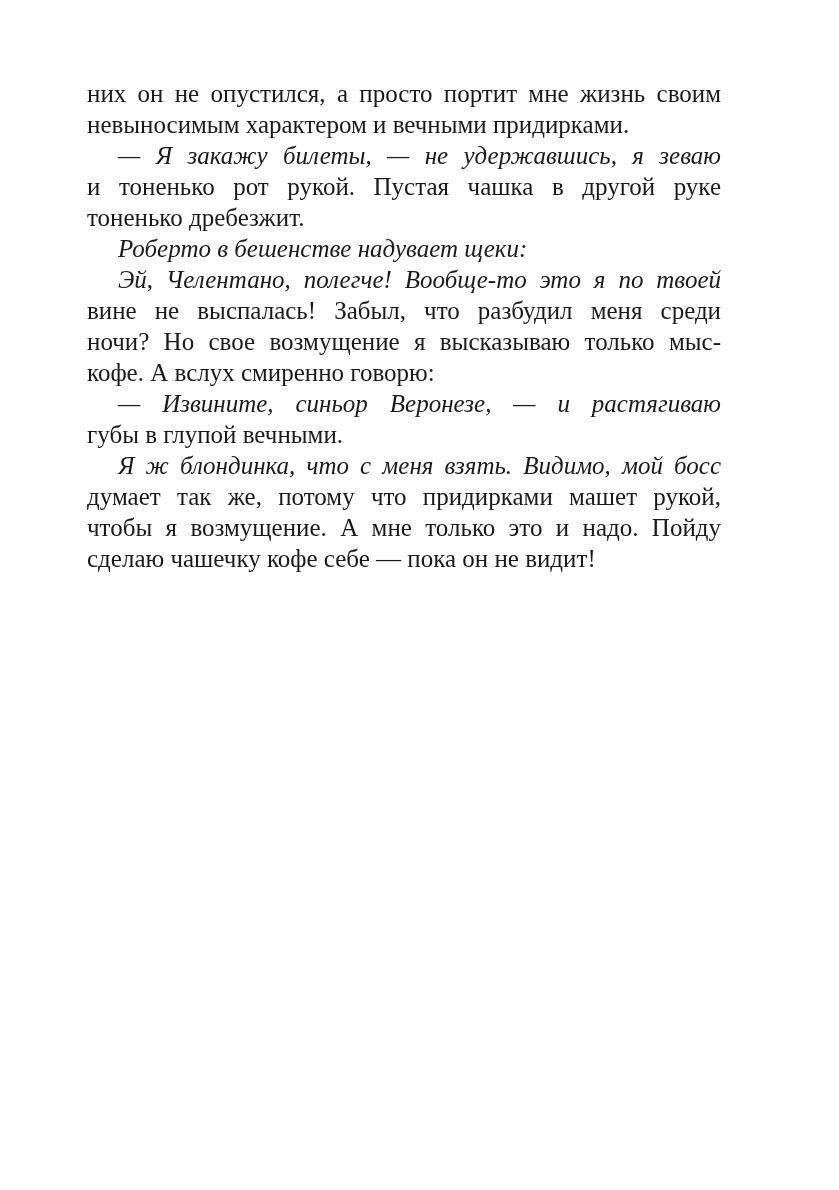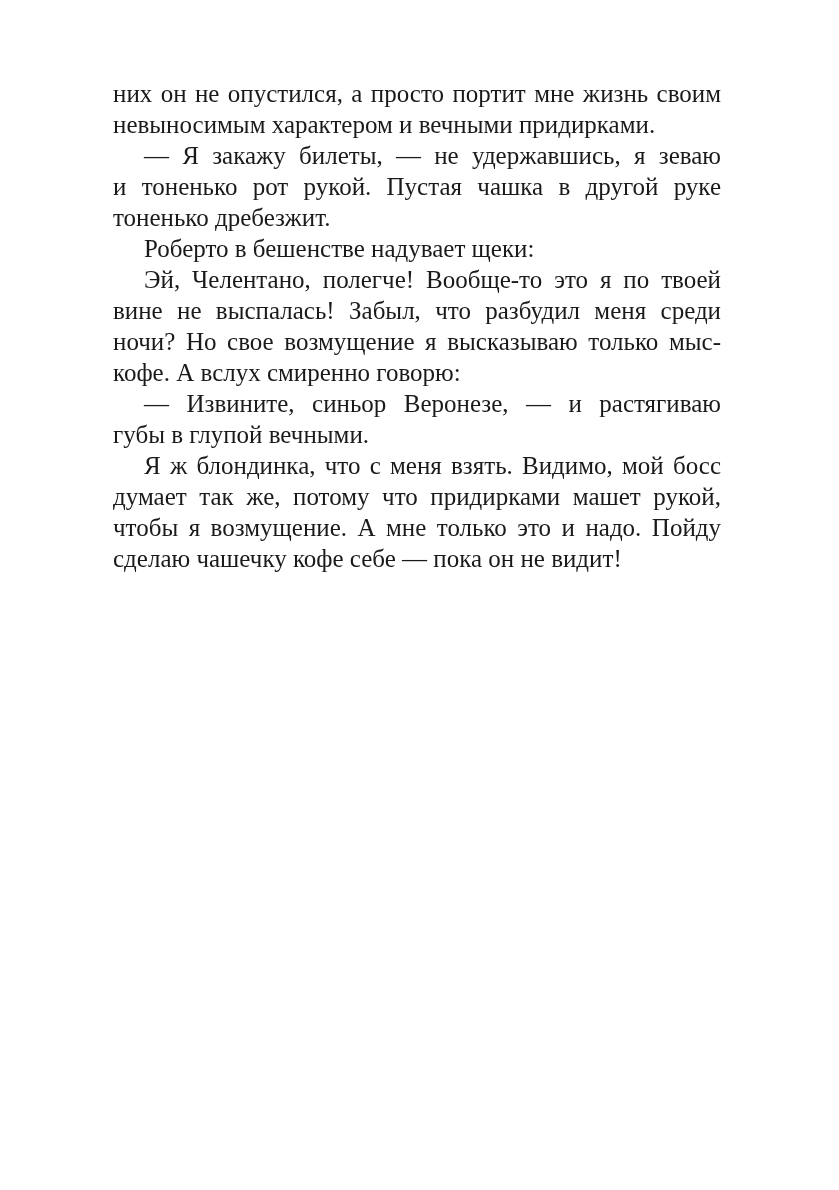--- a/index.html
+++ b/index.html
@@ -23,27 +23,27 @@
       line-height: 31px;
       color: #1a1a1a;
     }
     .line {
       display: block;
       height: 31px;
       white-space: nowrap;
       text-align: justify;
       text-align-last: justify;
       overflow: visible;
-      margin-left: 26px;
     }
     .line.last {
       text-align-last: left;
     }
     .line.indent {
       padding-left: 31px;
+      font-style: italic;
     }
   </style>
 </head>
 <body>
 
 <div class="page">
   <span class="line">них он не опустился, а просто портит мне жизнь своим</span>
   <span class="line last">невыносимым характером и вечными придирками.</span>
   <span class="line indent">— Я закажу билеты, — не удержавшись, я зеваю</span>
   <span class="line">и тоненько рот рукой. Пустая чашка в другой руке</span>

